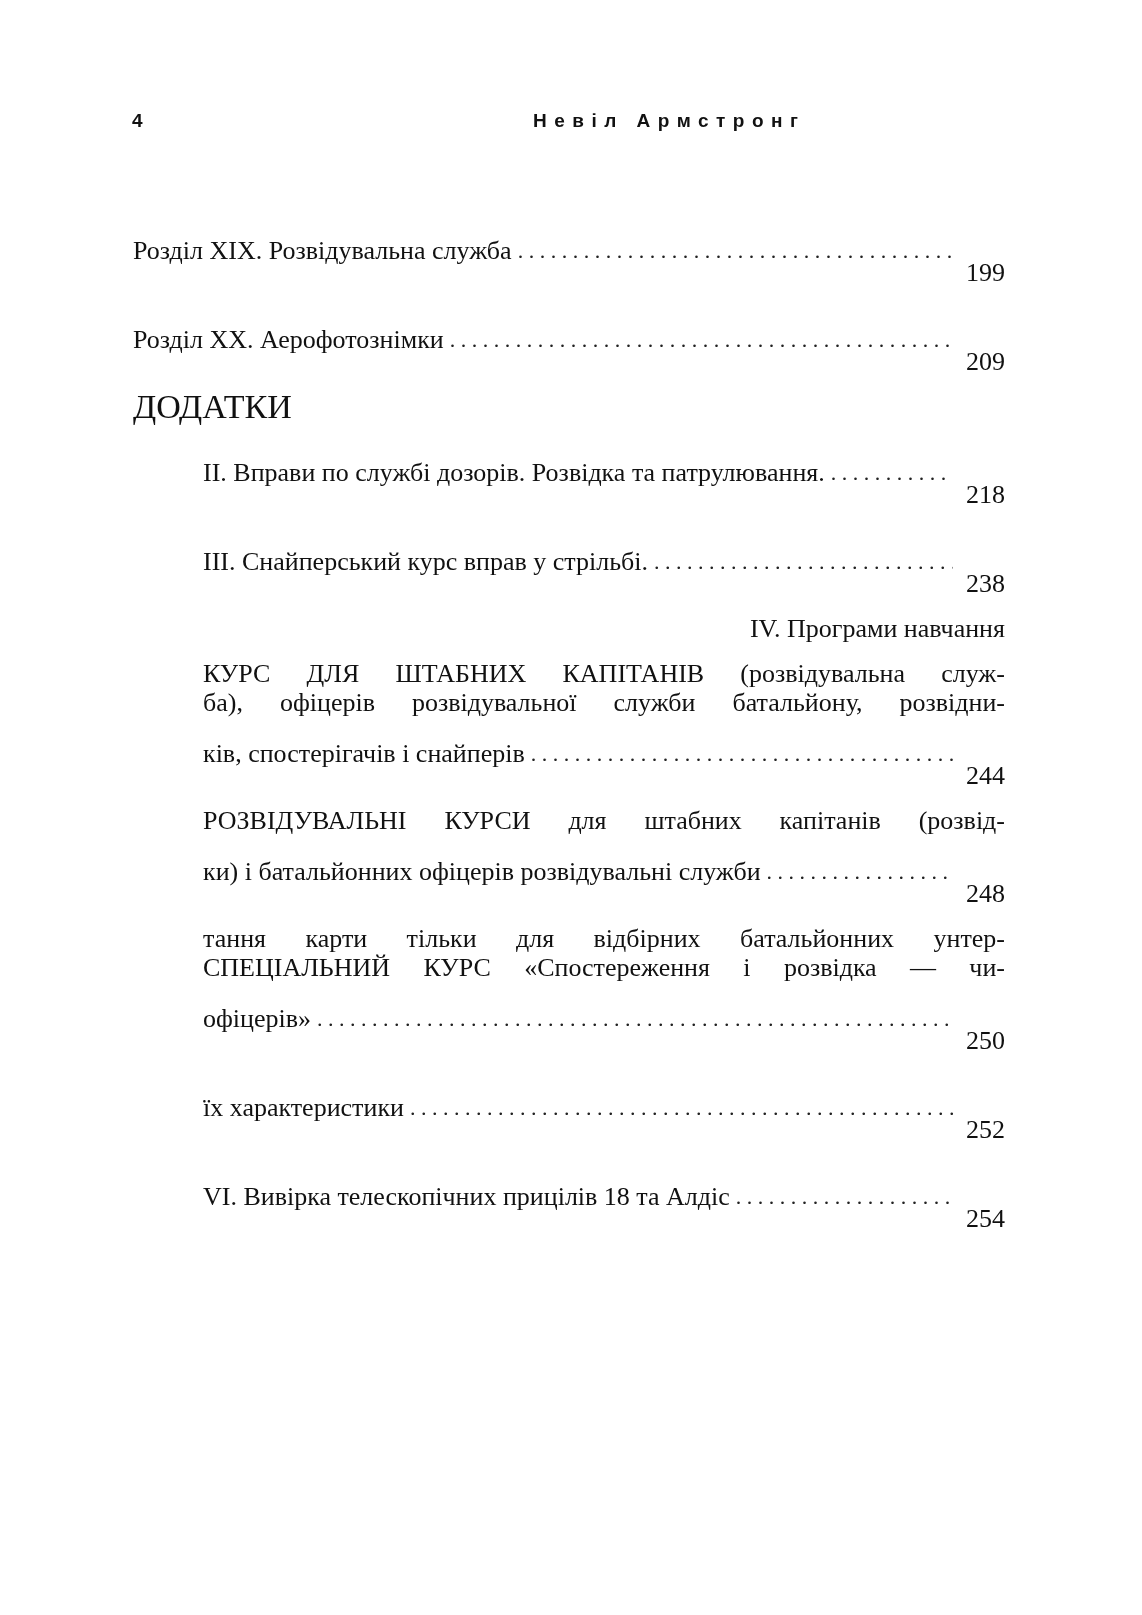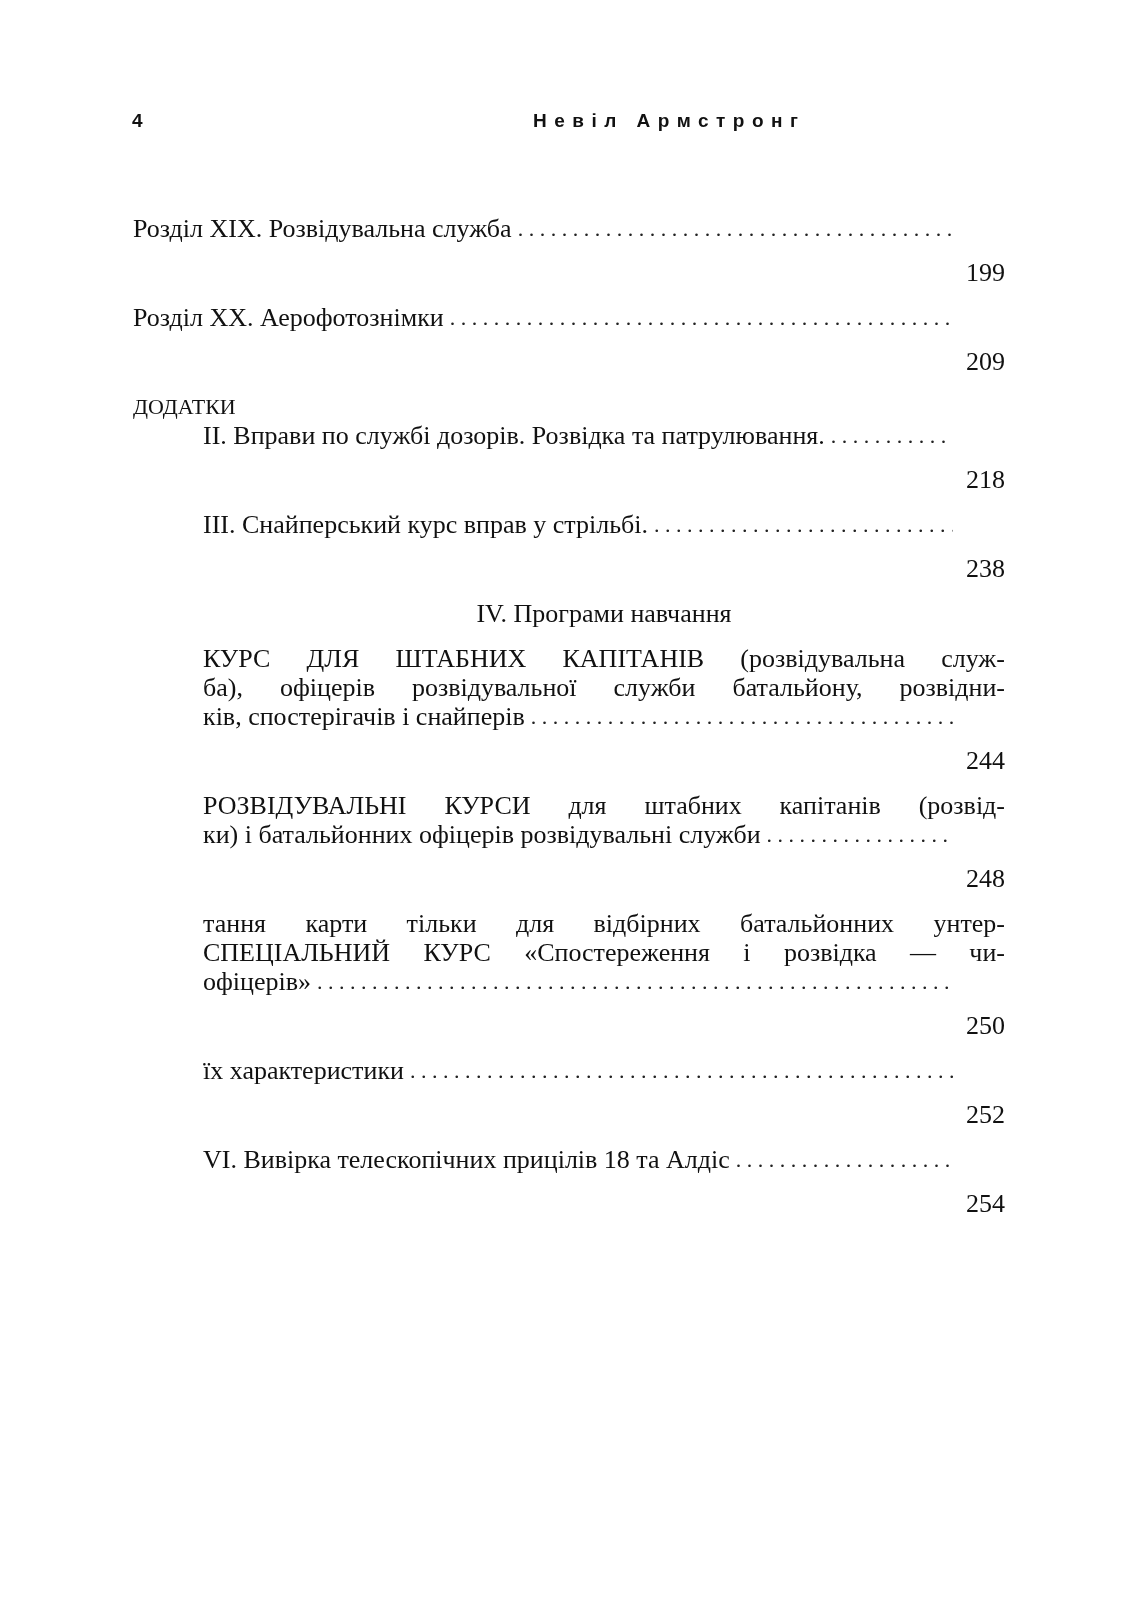--- a/index.html
+++ b/index.html
@@ -61,21 +61,21 @@
     }
     .toc-entry .line {
       display: block;
       text-align: justify;
       text-align-last: justify;
       white-space: nowrap;
       overflow: hidden;
     }
     .toc-entry .line.last {
       display: flex;
-      align-items: flex-start;
+      align-items: center;
       text-align: left;
       text-align-last: auto;
     }
     .toc-entry .line.last .txt {
       flex: 0 0 auto;
       white-space: nowrap;
     }
     .toc-entry .line.last .leader {
       flex: 1 1 auto;
       overflow: hidden;
@@ -90,21 +90,22 @@
       letter-spacing: 0;
       word-spacing: 0;
     }
     .toc-entry .line.last .pg {
       flex: 0 0 auto;
       width: 44px;
       text-align: right;
       margin-top: 44px;
     }
     .section-heading {
-      font-size: 22px;
+      margin-bottom: 15px;
+      font-size: 34px;
       line-height: 29px;
     }
   </style>
 </head>
 <body>
 
 <div class="page">
 
   <div class="running-head">
     <span class="page-number">4</span>
@@ -142,21 +143,21 @@
 
     <div class="toc-entry indent">
       <div class="line last">
         <span class="txt">ІІІ. Снайперський курс вправ у стрільбі.</span>
         <span class="leader"></span>
         <span class="pg">238</span>
       </div>
     </div>
 
     <div class="toc-entry indent">
-      <div class="line" style="text-align:center;text-align-last:auto;">
+      <div class="line" style="text-align:right;text-align-last:auto;">
         <span>ІV. Програми навчання</span>
       </div>
     </div>
 
     <div class="toc-entry indent">
       <div class="line">КУРС ДЛЯ ШТАБНИХ КАПІТАНІВ (розвідувальна служ-</div>
       <div class="line">ба), офіцерів розвідувальної служби батальйону, розвідни-</div>
       <div class="line last">
         <span class="txt">ків, спостерігачів і снайперів</span>
         <span class="leader"></span>

